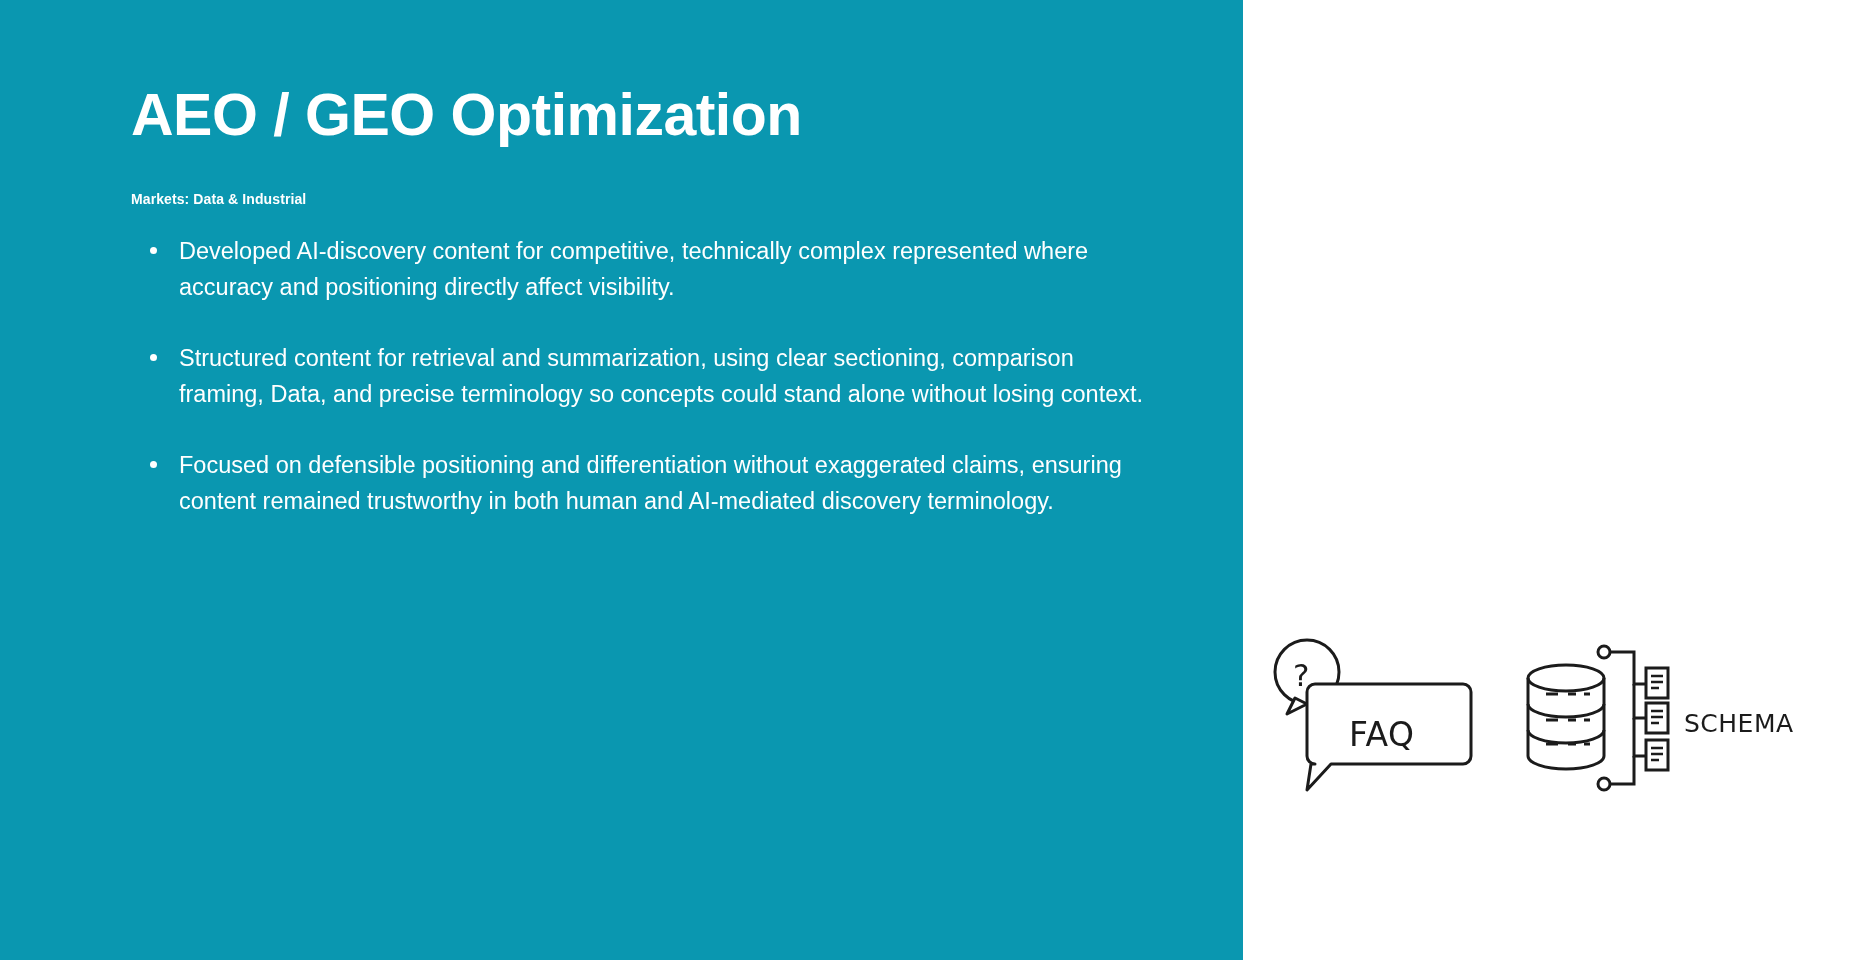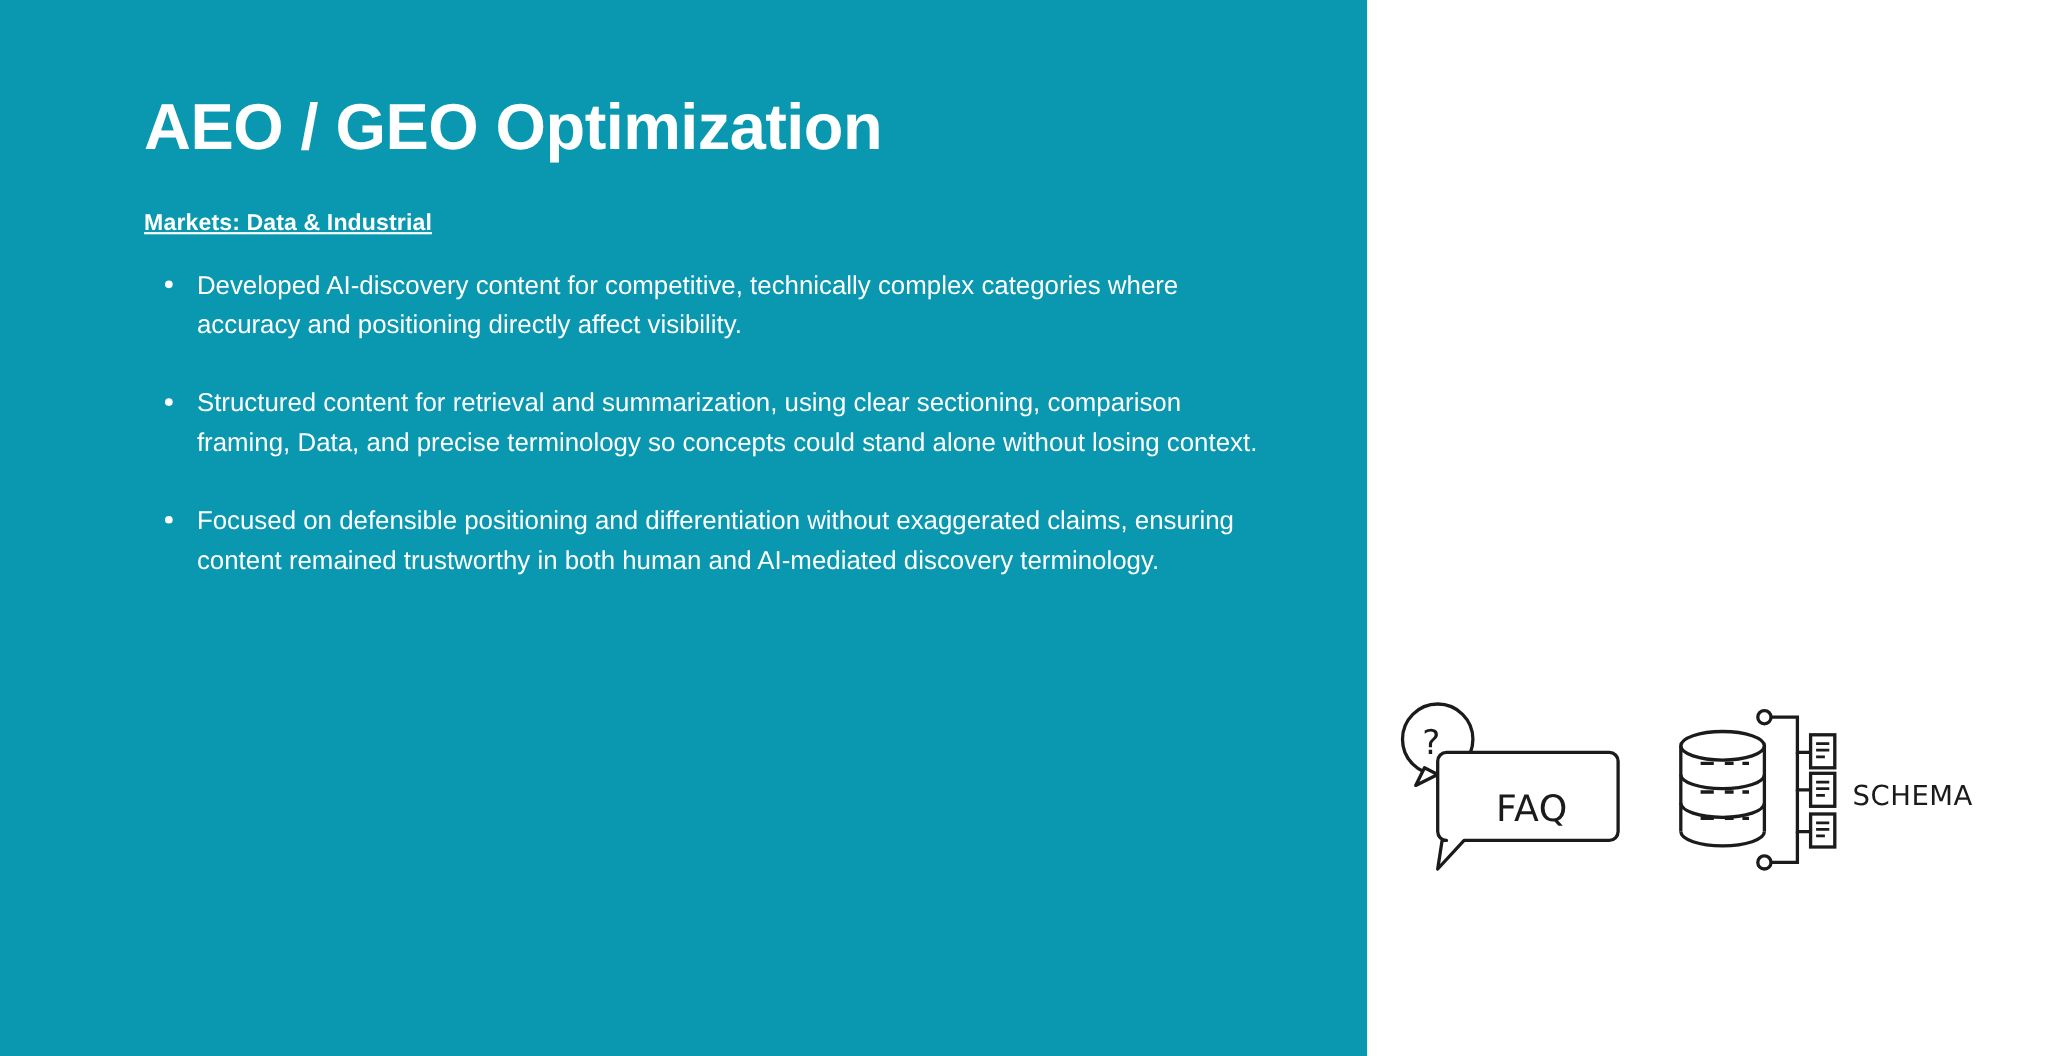--- a/index.html
+++ b/index.html
@@ -37,24 +37,23 @@
     color: #ffffff;
     font-size: 59px;
     font-weight: bold;
     letter-spacing: -0.5px;
     line-height: 1.15;
   }
   .subtitle {
     margin: 41px 0 0 0;
     padding: 0 60px 0 131px;
     color: #ffffff;
-    font-size: 21px;
+    font-size: 14px;
     font-weight: bold;
     letter-spacing: 0.1px;
-    text-decoration: underline;
   }
   ul.bullets {
     margin: 26px 0 0 0;
     padding: 0 90px 0 150px;
     list-style: none;
   }
   ul.bullets > li {
     position: relative;
     color: #ffffff;
     font-size: 23.5px;
@@ -100,21 +99,21 @@
   .schema-group {
     position: relative;
     display: flex;
     align-items: center;
     margin-left: 38px;
     height: 170px;
     flex: 0 0 auto;
   }
   .faq-label {
     position: absolute;
-    left: 95px;
+    left: 84px;
     top: 77px;
     font-size: 33px;
     color: #1b1b1b;
     letter-spacing: 0.5px;
     font-family: "DejaVu Sans", sans-serif;
   }
   .schema-label {
     font-size: 25px;
     color: #1b1b1b;
     letter-spacing: 0.5px;
@@ -139,21 +138,21 @@
 
   <div class="left-panel">
 
     <h1 class="title">AEO / GEO Optimization</h1>
 
     <div class="subtitle">Markets: Data &amp; Industrial</div>
 
     <ul class="bullets">
       <li>
         <span class="dot"></span>
-        <span>Developed AI-discovery content for competitive, technically complex categories where accuracy and positioning directly affect visibility.</span>
+        <span>Developed AI-discovery content for competitive, technically complex represented where accuracy and positioning directly affect visibility.</span>
       </li>
       <li>
         <span class="dot"></span>
         <span>Structured content for retrieval and summarization, using clear sectioning, comparison framing, Data, and precise terminology so concepts could stand alone without losing context.</span>
       </li>
       <li>
         <span class="dot"></span>
         <span>Focused on defensible positioning and differentiation without exaggerated claims, ensuring content remained trustworthy in both human and AI-mediated discovery terminology.</span>
       </li>
     </ul>

